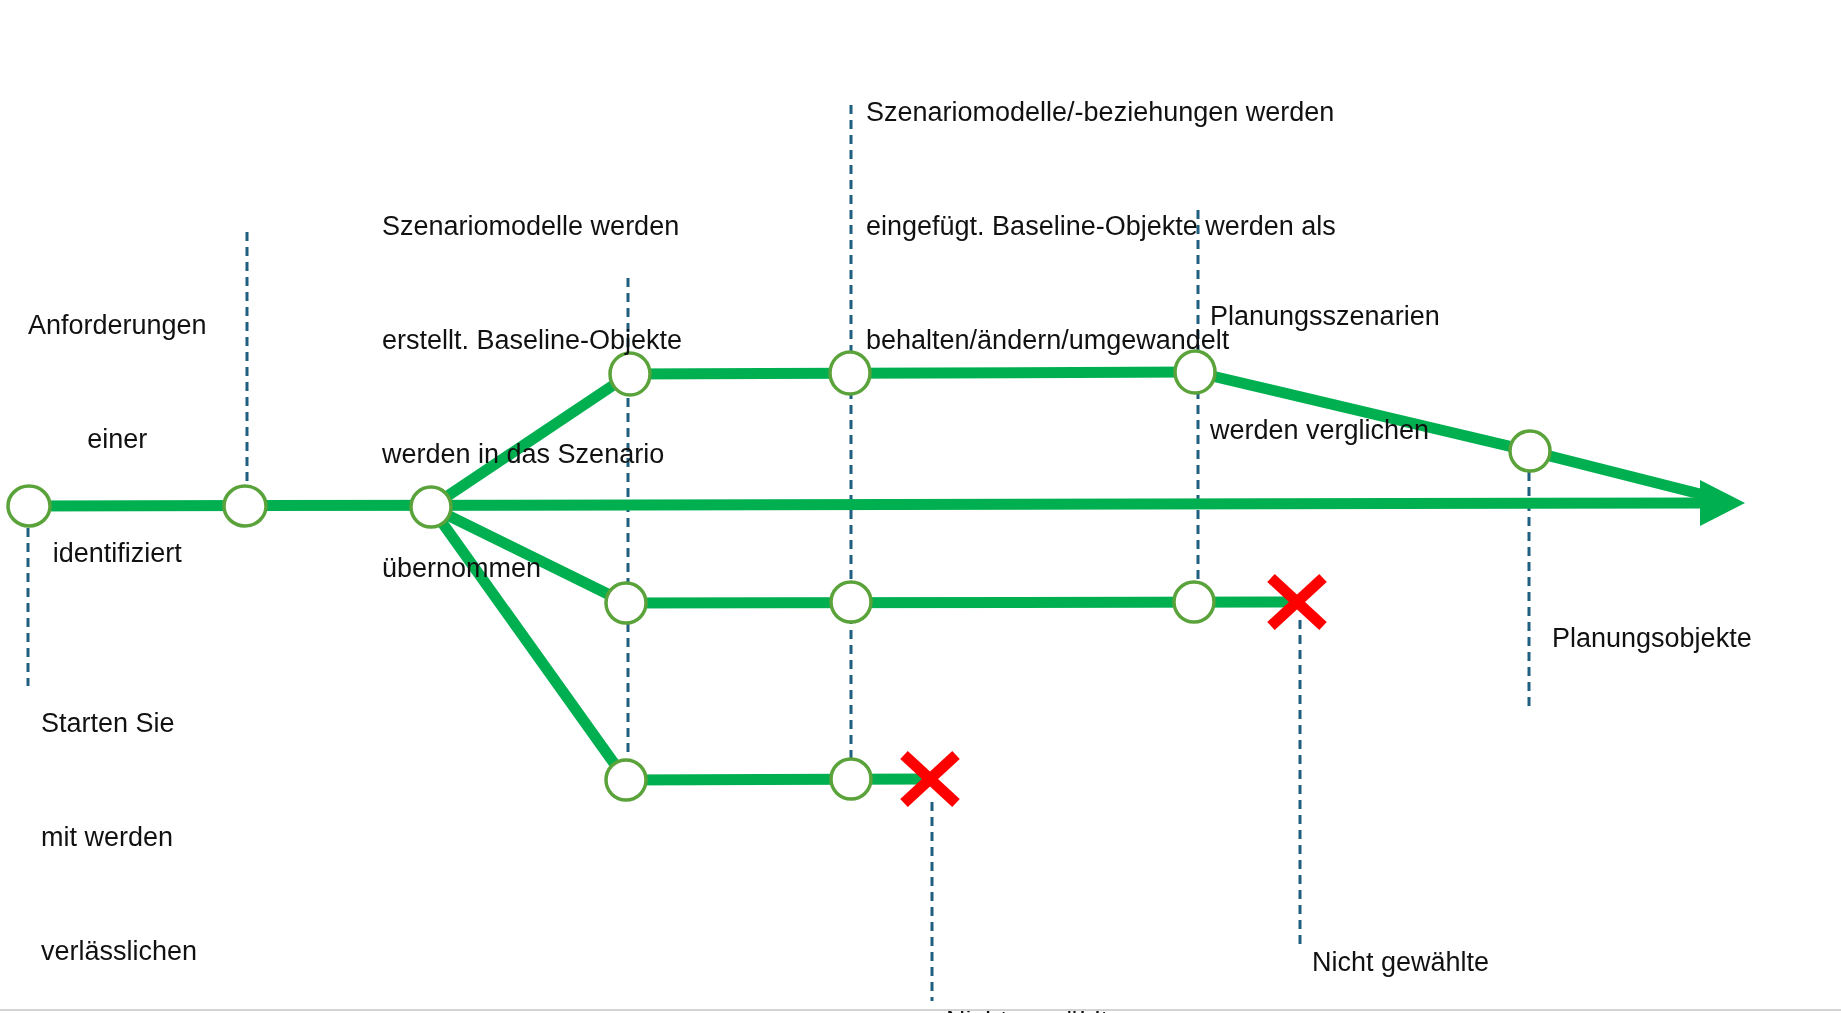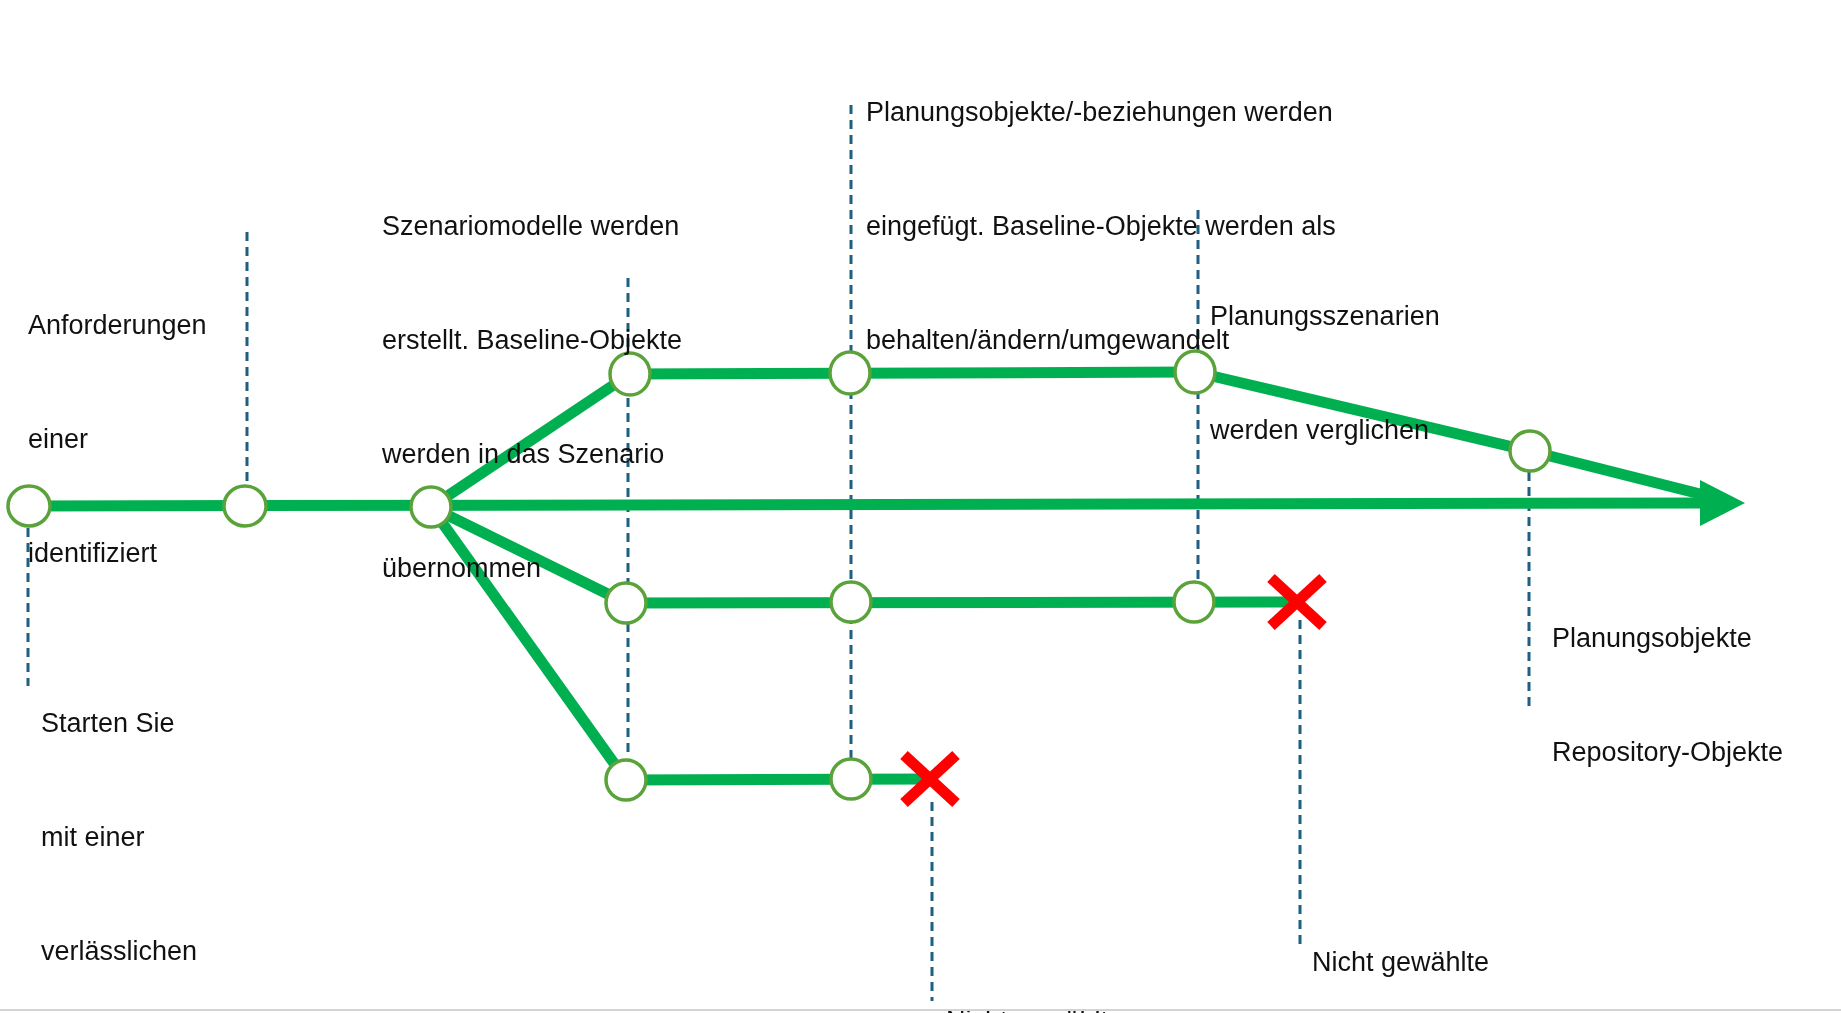--- a/index.html
+++ b/index.html
@@ -59,52 +59,51 @@
     <line x1="956" y1="755" x2="904" y2="803"></line>
   </g>
   <g stroke="#ff0000" stroke-width="11" stroke-linecap="butt">
     <line x1="1271" y1="578" x2="1323" y2="626"></line>
     <line x1="1323" y1="578" x2="1271" y2="626"></line>
   </g>
 </svg>
 
 <div class="label" style="left:41px; top:628px;">
   <span class="line">Starten Sie</span>
-  <span class="line">mit einer</span>
+  <span class="line">mit werden</span>
   <span class="line">verlässlichen</span>
   
 </div>
 
-<div class="label" style="left:28px; top:230px;">
+<div class="label" style="left:28px; top:230px;text-align:center;">
   <span class="line">Anforderungen</span>
   <span class="line">einer</span>
   <span class="line">identifiziert</span>
 </div>
 
 <div class="label" style="left:382px; top:131px;">
   <span class="line">Szenariomodelle werden</span>
   <span class="line">erstellt. Baseline-Objekte</span>
   <span class="line">werden in das Szenario</span>
   <span class="line">übernommen</span>
 </div>
 
 <div class="label" style="left:866px; top:17px;">
-  <span class="line">Planungsobjekte/-beziehungen werden</span>
+  <span class="line">Szenariomodelle/-beziehungen werden</span>
   <span class="line">eingefügt. Baseline-Objekte werden als</span>
   <span class="line">behalten/ändern/umgewandelt</span>
 </div>
 
 <div class="label" style="left:1210px; top:221px;">
   <span class="line">Planungsszenarien</span>
   <span class="line">werden verglichen</span>
 </div>
 
 <div class="label" style="left:1552px; top:543px;">
   <span class="line">Planungsobjekte</span>
-  <span class="line">Repository-Objekte</span>
   
   
   
   
 </div>
 
 <div class="label" style="left:946px; top:926px;">
   <span class="line">Nicht gewählte</span>
   
 </div>

